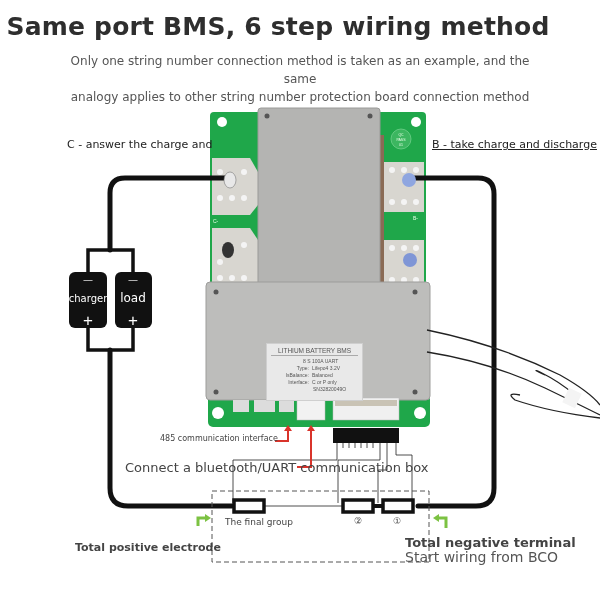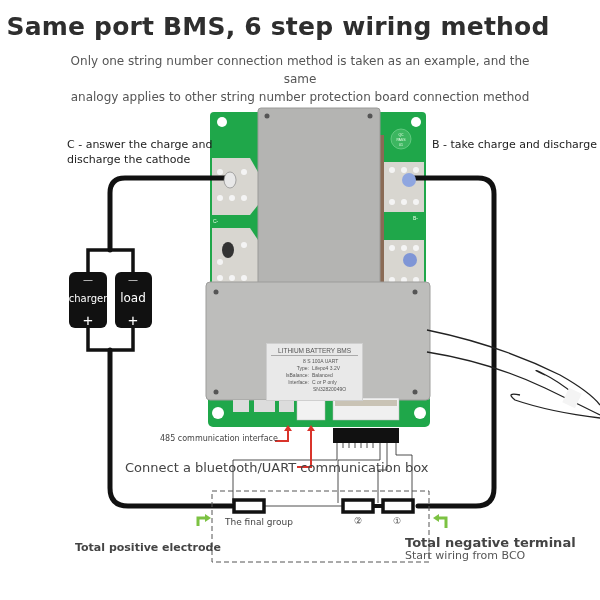--- a/index.html
+++ b/index.html
@@ -1,29 +1,29 @@
 <!DOCTYPE html>
 <html><head>
 <meta charset="utf-8">
 <style>
   html, body { margin:0; padding:0; background:#ffffff; }
   body { width:600px; height:600px; position:relative; overflow:hidden; font-family:"Liberation Sans", sans-serif; color:#333; }
   .title { position:absolute; top:12px; left:0; width:556px; text-align:center; font-size:25px; font-weight:bold; color:#2e2e2e; letter-spacing:0.2px; font-family:"DejaVu Sans", sans-serif; }
   .subtitle { position:absolute; top:52px; left:60px; width:480px; text-align:center; font-size:12px; line-height:18px; color:#555; font-family:"DejaVu Sans", sans-serif; }
   .lbl { position:absolute; font-family:"DejaVu Sans", sans-serif; }
   .lbl-c { left:67px; top:137px; font-size:11px; line-height:15px; color:#222; }
-  .lbl-b { left:432px; top:137px; font-size:11px; line-height:15px; color:#222; }
+  .lbl-b { left:432px; top:137px; font-size:11px; line-height:15px; color:#222;text-decoration:underline; }
   .lbl-485 { left:160px; top:434px; font-size:8px; color:#444; }
   .lbl-bt { left:125px; top:460px; font-size:13px; color:#444; }
   .lbl-final { left:225px; top:517px; font-size:9px; color:#444; }
   .lbl-2 { left:354px; top:516px; font-size:9px; color:#444; }
   .lbl-1 { left:393px; top:516px; font-size:9px; color:#444; }
   .lbl-pos { left:75px; top:529px; font-size:11px; font-weight:bold; color:#444;margin-top:12px; }
   .lbl-neg { left:405px; top:535px; font-size:13px; font-weight:bold; color:#444; }
-  .lbl-bco { left:405px; top:549px; font-size:11px; color:#555; }
+  .lbl-bco { left:405px; top:549px; font-size:14px; color:#555; }
   .plate-label { position:absolute; left:266px; top:343px; width:95px; height:56px; background:#e9e9e9; border:1px solid #cfcfcf; font-family:"Liberation Sans", sans-serif; color:#555; font-size:5px; line-height:7px; }
   .plate-label .t { font-size:6.5px; text-align:center; border-bottom:1px solid #aaa; margin:3px 4px 2px; padding-bottom:1px; }
   .plate-label .row { display:flex; padding-left:4px; }
   .plate-label .k { width:38px; text-align:right; padding-right:3px; }
 </style>
 </head>
 <body>
 
 <div class="title">Same port BMS, 6 step wiring method</div>
 <div class="subtitle">
@@ -187,21 +187,20 @@
     </div>
   <div class="row">
       <span class="k">Interface:</span>
       <span>C or P only</span>
     </div>
   <div class="row" style="padding-left:46px;">SN32820049O</div>
 </div>
 
 <div class="lbl lbl-c">
   <div>C - answer the charge and</div>
-  <div>discharge the cathode</div>
 </div>
 <div class="lbl lbl-b">
   <div>B - take charge and discharge</div>
 </div>
 <div class="lbl lbl-485">485 communication interface</div>
 <div class="lbl lbl-bt">Connect a bluetooth/UART communication box</div>
 <div class="lbl lbl-final">The final group</div>
 <div class="lbl lbl-2">②</div>
 <div class="lbl lbl-1">①</div>
 <div class="lbl lbl-pos">Total positive electrode</div>

